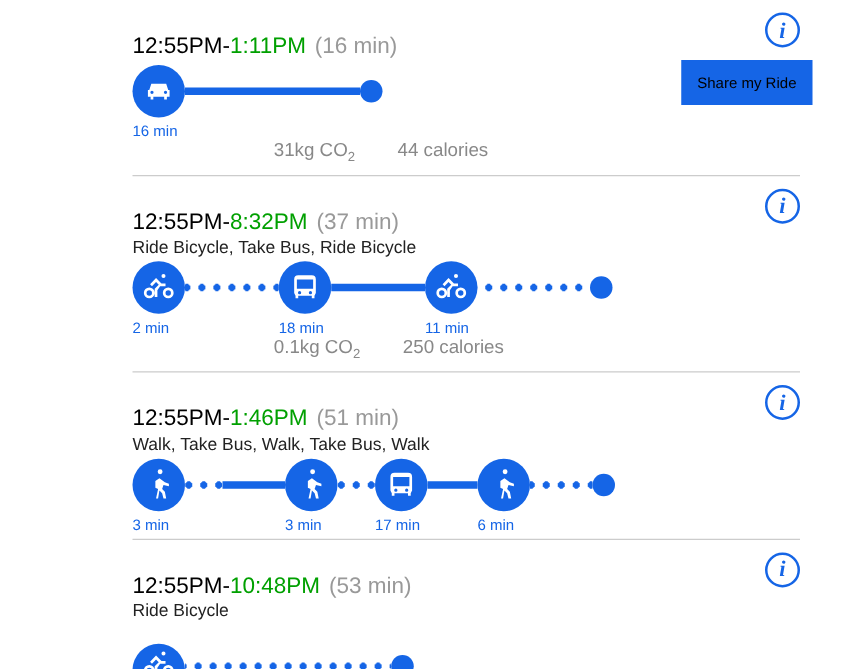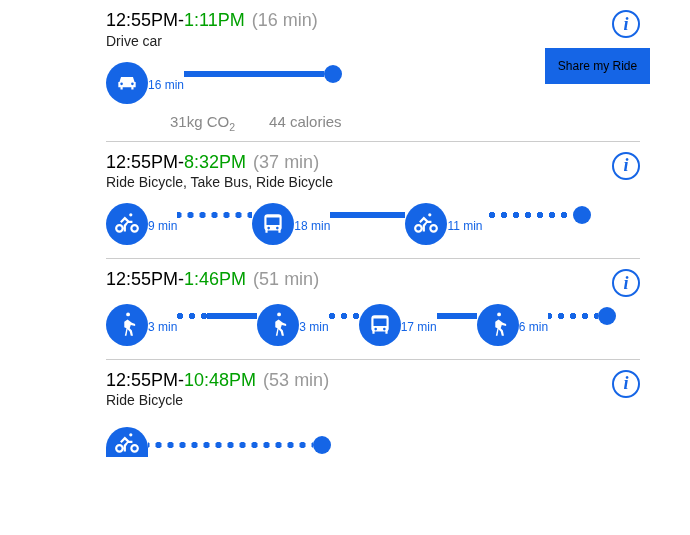--- a/index.html
+++ b/index.html
@@ -1,50 +1,49 @@
 <!DOCTYPE html>
 <html><head>
 <meta charset="utf-8">
 <style>
   * { box-sizing: border-box; margin: 0; padding: 0; }
   body { font-family: Arial, Helvetica, sans-serif; background: #fff; width: 690px; }
   .container { padding-left: 106px; padding-right: 50px; }
-  .route { border-bottom: 1px solid #ccc; padding: 10px 0 8px; position: relative; }
+  .route { border-bottom: 1px solid #ccc; padding: 26px 0 8px; position: relative; }
   .route:last-child { border-bottom: none; }
   .time-row { font-size: 18px; line-height: 1.2; }
   .start { color: #000; }
   .end { color: #00a000; }
   .dur { color: #999; margin-left: 2px; }
   .desc { font-size: 14px; color: #222; margin-top: 1px; }
   .info-icon { position: absolute; right: 0; top: 10px; width: 28px; height: 28px; border: 2.5px solid #1565e6; border-radius: 50%; display: flex; align-items: center; justify-content: center; color: #1565e6; font-family: Georgia, serif; font-style: italic; font-weight: bold; font-size: 18px; cursor: pointer; }
   .share-btn { position: absolute; right: -10px; top: 48px; width: 105px; height: 36px; background: #1565e6; color: #000000; font-size: 12px; line-height: 1.2; text-align: center; display: flex; align-items: center; justify-content: center; cursor: pointer; }
   .segments { display: flex; align-items: center; margin-top: 8px; height: 52px; }
-  .seg { display: flex; flex-direction: row; align-items: center; }
+  .seg { display: flex; flex-direction: column; align-items: flex-start; }
   .seg-circle { width: 42px; height: 42px; border-radius: 50%; background: #1565e6; display: flex; align-items: center; justify-content: center; }
   .seg-circle svg { width: 26px; height: 26px; fill: #fff; }
   .seg-label { font-size: 12px; color: #1565e6; margin-top: 4px; white-space: nowrap; }
   .conn { height: 6px; align-self: center; margin-top: -18px; }
   .conn.solid { background: #1565e6; }
   .conn.dotted { background-image: radial-gradient(circle, #1565e6 3px, transparent 3px); background-size: 12px 6px; background-repeat: repeat-x; background-position: center; }
   .end-dot { width: 18px; height: 18px; border-radius: 50%; background: #1565e6; margin-top: -18px; }
-  .stats { display: flex; gap: 34px; font-size: 15px; color: #888; margin-top: 4px; margin-left: 64px; }
+  .stats { display: flex; gap: 34px; font-size: 15px; color: #888; margin-top: 4px; margin-left: 113px; }
   .sub { font-size: 0.7em; vertical-align: sub; }
   .truncated .seg-circle { height: 30px; border-radius: 21px 21px 0 0; overflow: hidden; align-items: flex-start; padding-top: 4px; }
   .truncated .conn, .truncated .end-dot { margin-top: 6px; }
 </style>
 </head>
 <body>
 
 <div class="container" id="app">
     <div class="route">
     <div class="time-row">
       <span class="start">12:55PM</span>-<span class="end">1:11PM</span>
       <span class="dur">(16 min)</span>
     </div>
-    <div class="desc">Drive car</div>
     <div class="info-icon">i</div>
     <div class="share-btn">Share my Ride</div>
     <div class="segments ">
         <div class="seg">
         <div class="seg-circle">
             <svg viewBox="0 0 24 24">
               <path d="M5 11l1.5-4.5h11L19 11h1v5h-2v2h-2v-2H8v2H6v-2H4v-5h1zm2 3a1.2 1.2 0 100-2.4 1.2 1.2 0 000 2.4zm10 0a1.2 1.2 0 100-2.4 1.2 1.2 0 000 2.4z"></path>
             </svg>
           </div>
         <div class="seg-label">16 min</div>
@@ -65,21 +64,21 @@
     <div class="desc">Ride Bicycle, Take Bus, Ride Bicycle</div>
     <div class="info-icon">i</div>
 
     <div class="segments ">
         <div class="seg">
         <div class="seg-circle">
             <svg viewBox="0 0 24 24">
               <path d="M15.5 5a1.5 1.5 0 110-3 1.5 1.5 0 010 3zM5 20a4 4 0 110-8 4 4 0 010 8zm0-2a2 2 0 100-4 2 2 0 000 4zm14 2a4 4 0 110-8 4 4 0 010 8zm0-2a2 2 0 100-4 2 2 0 000 4zM11 14v5H9v-6l3-3-2-2-3 3-1.4-1.4L10 5l4 4h3v2h-4l-2 3z"></path>
             </svg>
           </div>
-        <div class="seg-label">9 min</div>
+        <div class="seg-label">2 min</div>
       </div>
       <div class="conn dotted" style="width:75px"></div>
         <div class="seg">
         <div class="seg-circle">
             <svg viewBox="0 0 24 24">
               <path d="M4 16V6a3 3 0 013-3h10a3 3 0 013 3v10l-1 2v2h-2v-2H7v2H5v-2l-1-2zm2-3h12V6H6v7zm2 4a1.2 1.2 0 100-2.4A1.2 1.2 0 008 17zm8 0a1.2 1.2 0 100-2.4 1.2 1.2 0 000 2.4z"></path>
             </svg>
           </div>
         <div class="seg-label">18 min</div>
       </div>
@@ -88,26 +87,31 @@
         <div class="seg-circle">
             <svg viewBox="0 0 24 24">
               <path d="M15.5 5a1.5 1.5 0 110-3 1.5 1.5 0 010 3zM5 20a4 4 0 110-8 4 4 0 010 8zm0-2a2 2 0 100-4 2 2 0 000 4zm14 2a4 4 0 110-8 4 4 0 010 8zm0-2a2 2 0 100-4 2 2 0 000 4zM11 14v5H9v-6l3-3-2-2-3 3-1.4-1.4L10 5l4 4h3v2h-4l-2 3z"></path>
             </svg>
           </div>
         <div class="seg-label">11 min</div>
       </div>
       <div class="conn dotted" style="width:90px"></div>
         <div class="end-dot"></div>
       </div>
+    <div class="stats">
+      <span>0.1kg CO<span class="sub">2</span></span>
+      <span>250 calories</span>
+    </div>
   </div>
     <div class="route">
     <div class="time-row">
       <span class="start">12:55PM</span>-<span class="end">1:46PM</span>
       <span class="dur">(51 min)</span>
     </div>
+    <div class="desc">Walk, Take Bus, Walk, Take Bus, Walk</div>
     <div class="info-icon">i</div>
 
     <div class="segments ">
         <div class="seg">
         <div class="seg-circle">
             <svg viewBox="0 0 24 24">
               <path d="M13 4a1.8 1.8 0 110-3.6A1.8 1.8 0 0113 4zm-3 18l1.5-7-2-1v-5l3-2 4 3 3 1v2l-4-1-1 3 2 2 1 5h-2l-1-4-2-2-1 6h-2z"></path>
             </svg>
           </div>
         <div class="seg-label">3 min</div>

